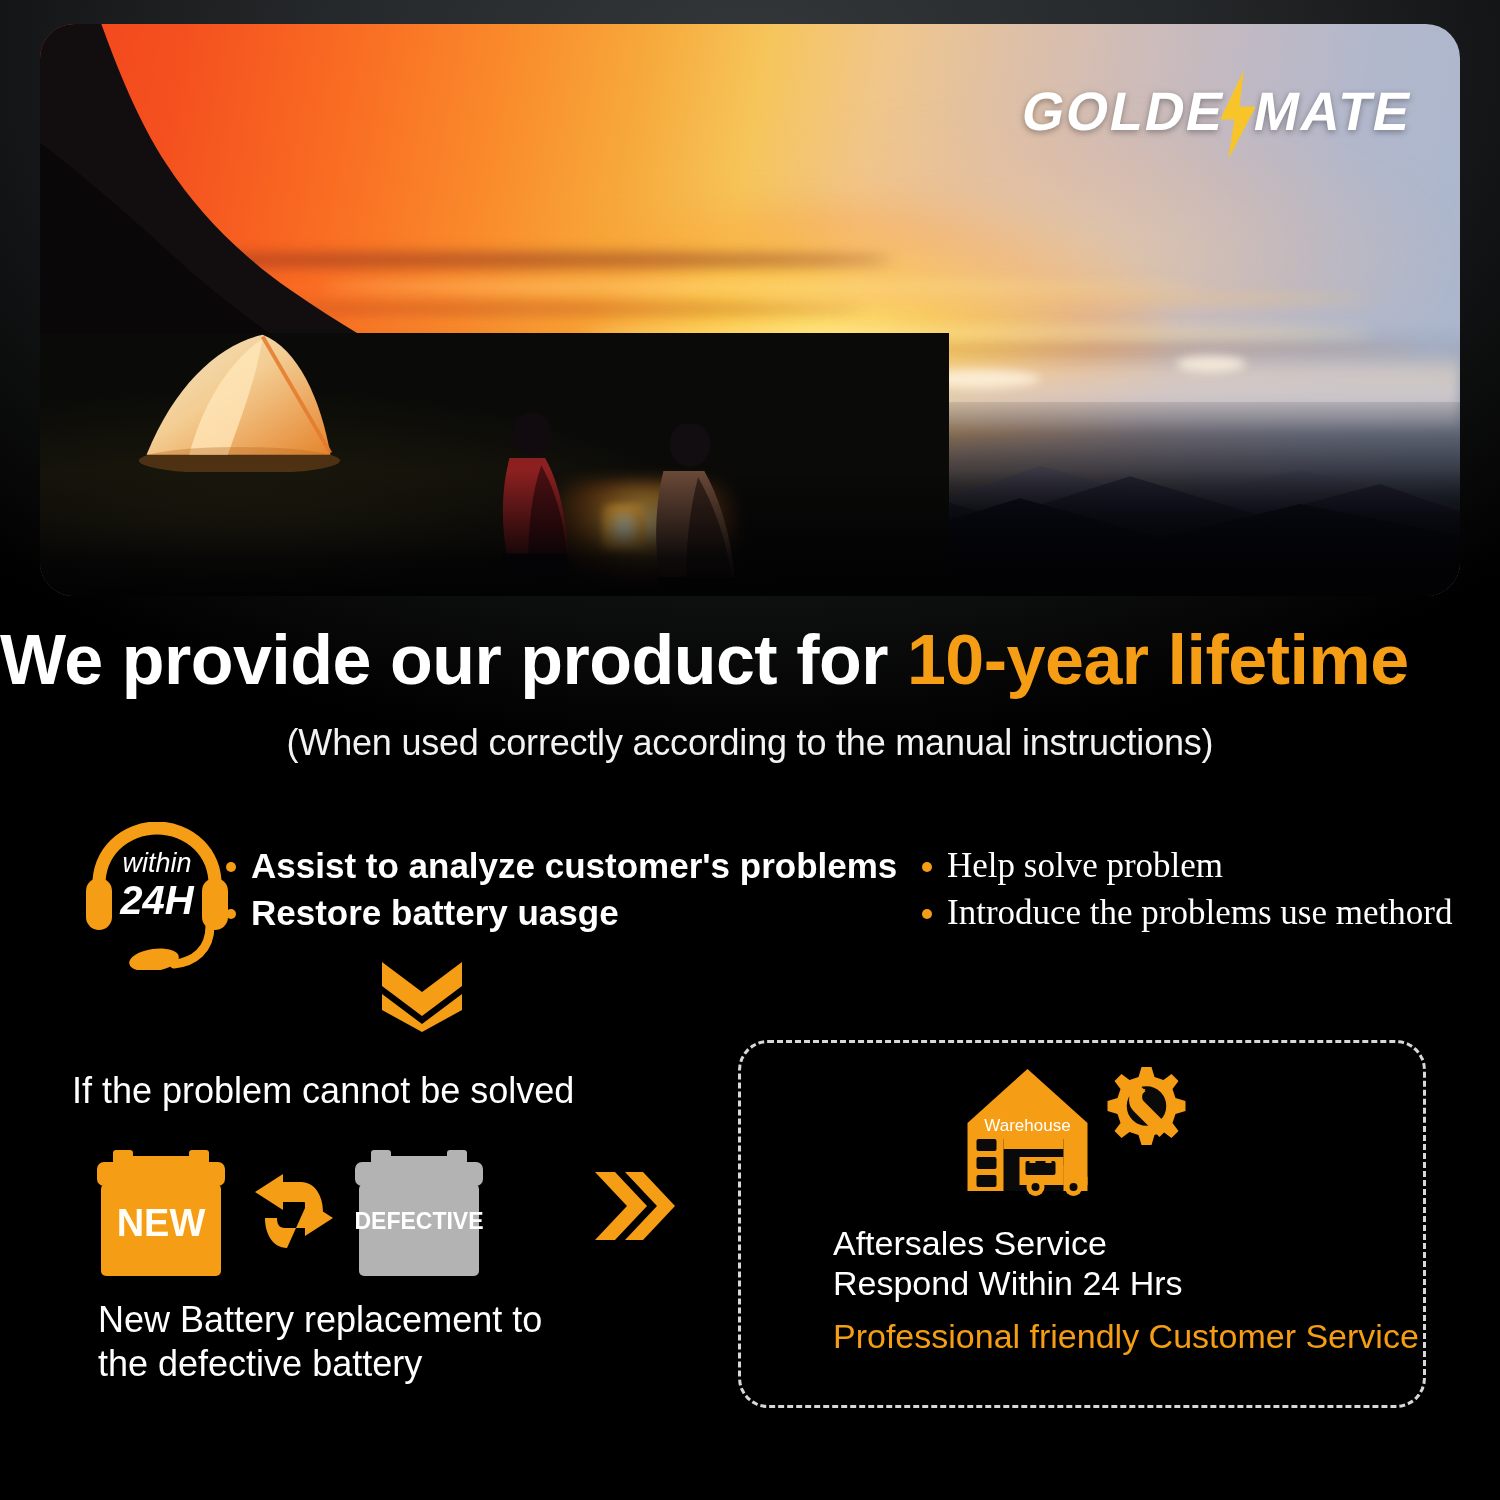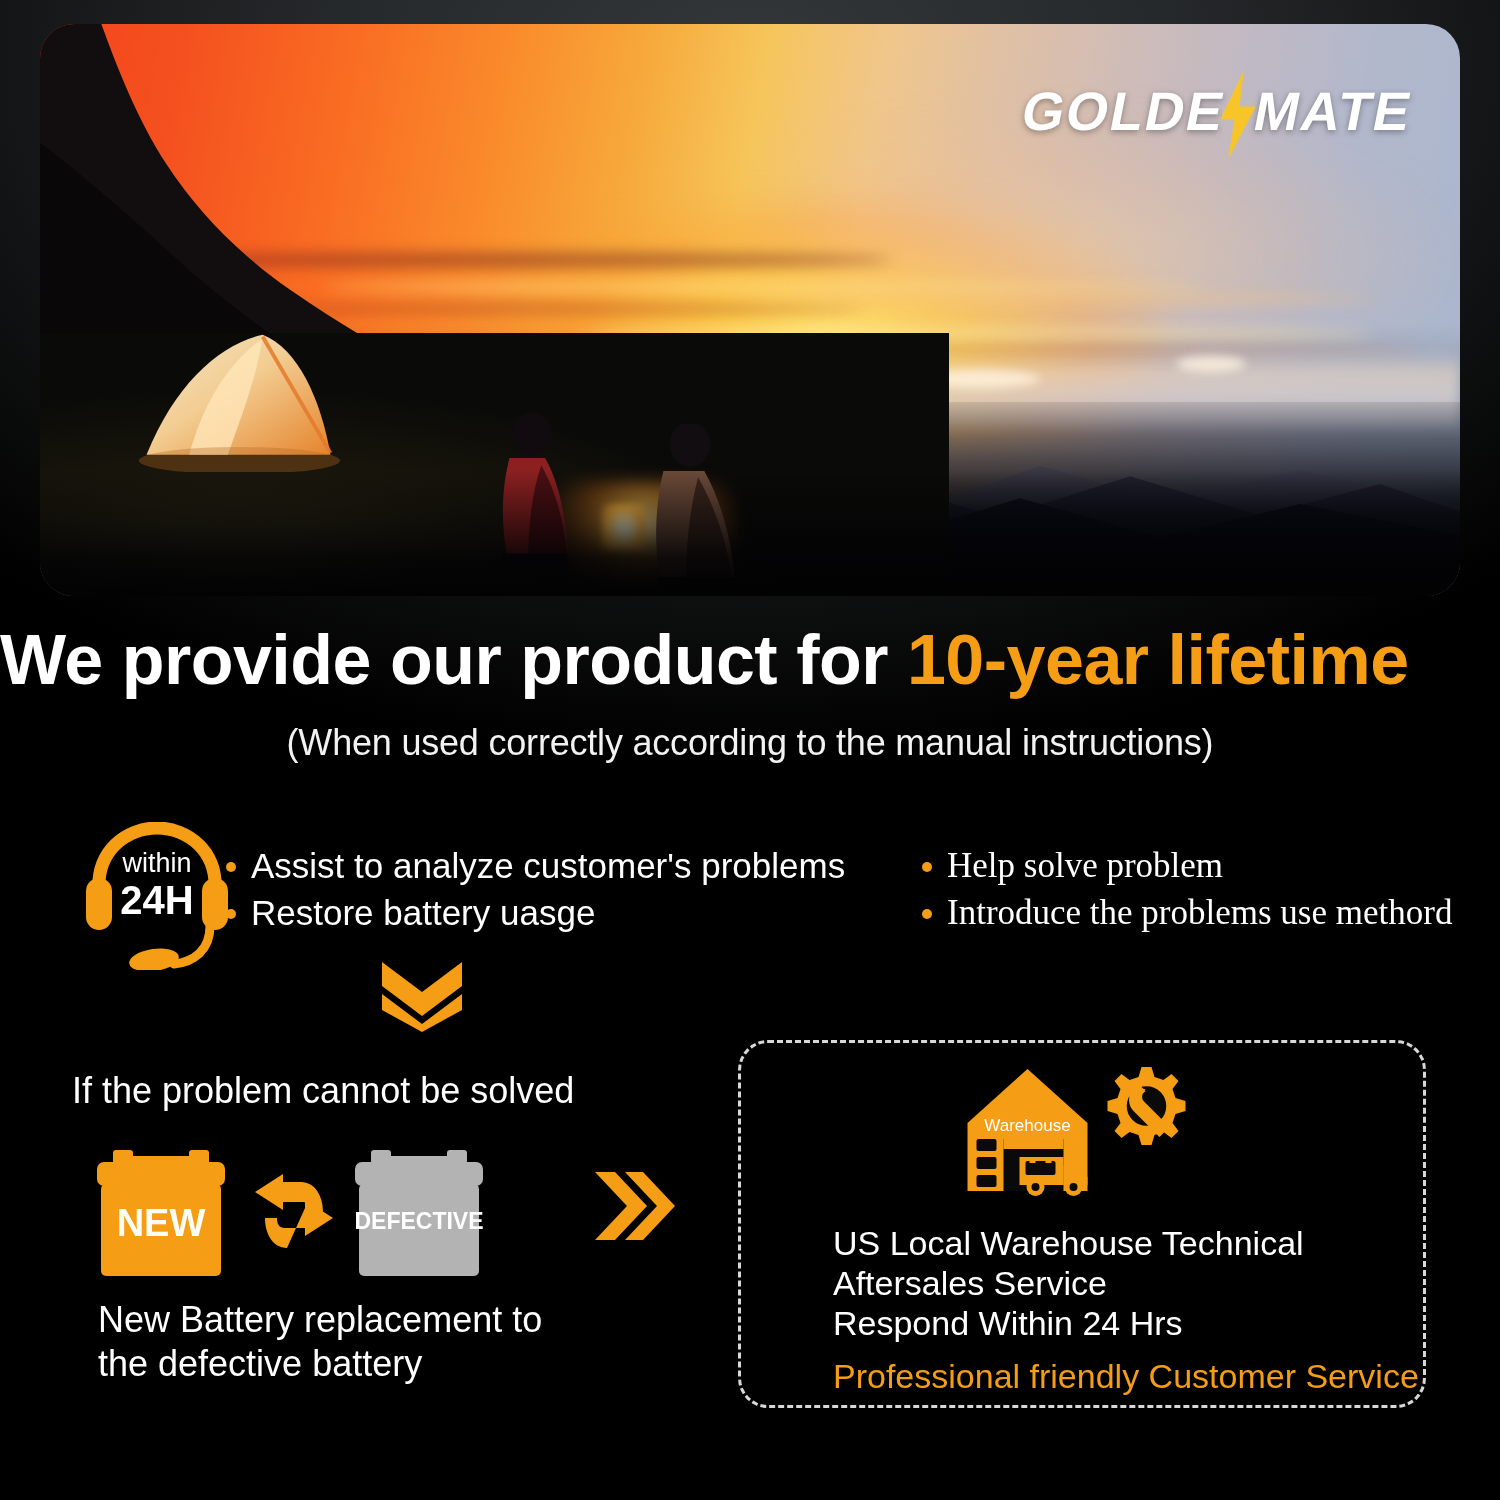--- a/index.html
+++ b/index.html
@@ -211,20 +211,21 @@
     letter-spacing: -0.2px;
   }
 
   
   .headset {
     position: absolute;
     left: 82px;
     top: 822px;
     width: 150px;
     height: 148px;
+    font-style: italic;
   }
   .headset svg { display: block; }
   .headset .hs-within {
     position: absolute;
     left: 14px; top: 28px; width: 122px;
     text-align: center;
     color: #ffffff;
     font-size: 27px;
     line-height: 1;
   }
@@ -237,21 +238,21 @@
     font-size: 40px;
     line-height: 1;
   }
 
   .bullets {
     position: absolute;
     font-size: 35px;
     color: #ffffff;
     line-height: 1.18;
   }
-  .bullets.left  { left: 224px; top: 845px; }
+  .bullets.left  { left: 224px; top: 845px; font-weight: bold; }
   .bullets.right { left: 920px; top: 845px; font-family: Liberation Serif, serif; }
   .bullets li {
     list-style: none;
     position: relative;
     padding-left: 27px;
     margin-bottom: 6px;
     white-space: nowrap;
   }
   .bullets li::before {
     content: "";
@@ -590,20 +591,19 @@
           <circle cx="49" cy="39" r="21" fill="#0a0a0a"></circle>
           <circle cx="49" cy="39" r="21" fill="none" stroke="#f59d14" stroke-width="2.5"></circle>
           <path d="M36,22 C30,28 30,38 36,44 L62,70 L72,60 L46,34 C44,32 44,26 48,22 Z" fill="#f59d14"></path>
           <path d="M30,20 L40,16 L48,24 L40,32 L32,30 Z" fill="#f59d14"></path>
         </g>
       </svg>
       <div class="wh-warehouse-label">Warehouse</div>
     </div>
 
     <div class="wh-text">
-      <div>US Local Warehouse Technical</div>
       <div>Aftersales Service</div>
       <div>Respond Within 24 Hrs</div>
       <div class="wh-accent">Professional friendly Customer Service</div>
     </div>
   </div>
 
 </div>
 
 </body></html>

